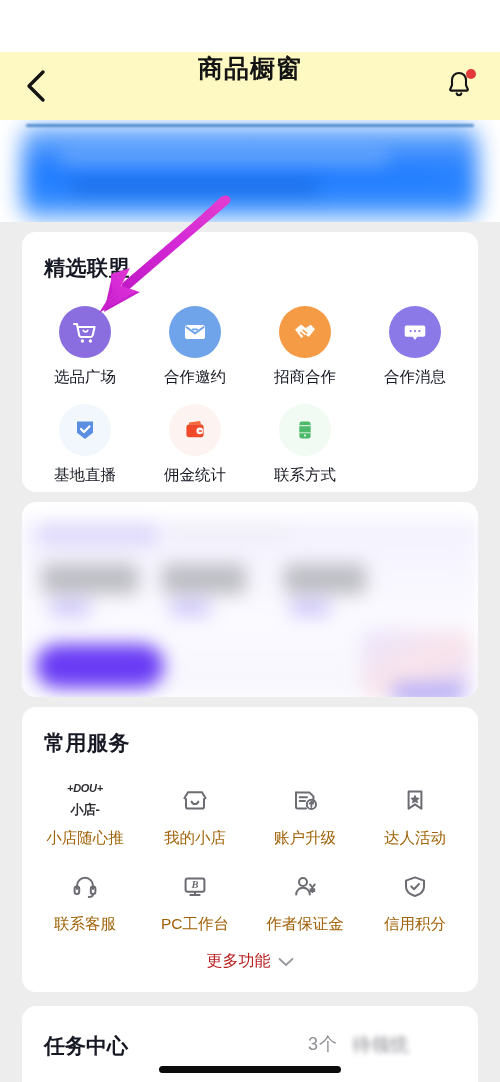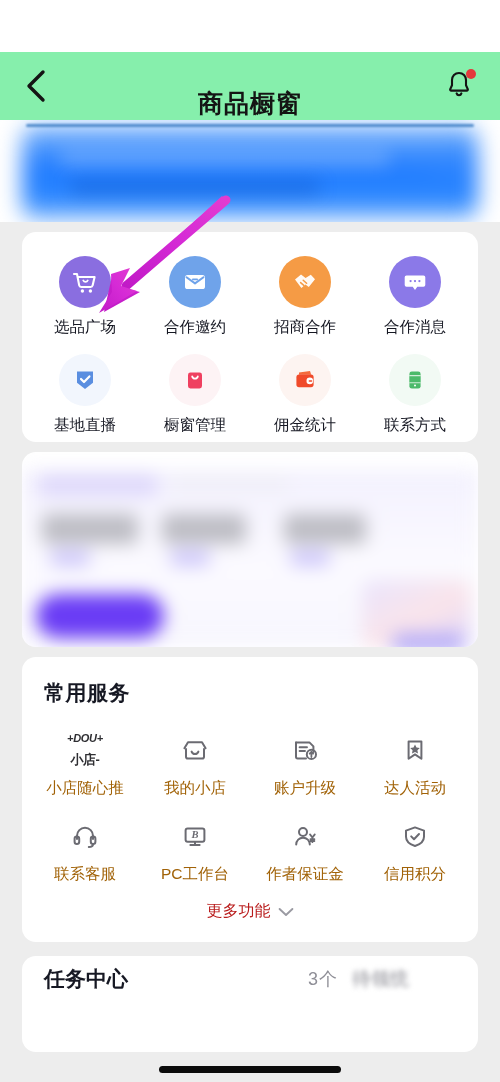--- a/index.html
+++ b/index.html
@@ -19,23 +19,23 @@
   
   .status-strip {
     height: 52px;
     background: #ffffff;
   }
 
   
   .header {
     position: relative;
     height: 68px;
-    background: #86efac;
+    background: #fef9c3;
     display: flex;
-    align-items: flex-end;
+    align-items: flex-start;
     justify-content: center;
   }
   .back-btn {
     position: absolute;
     left: 16px; top: 50%;
     transform: translateY(-50%);
     width: 40px; height: 40px;
     display: flex; align-items: center; justify-content: center;
     cursor: pointer;
   }
@@ -254,22 +254,22 @@
   .task-card {
     margin: 14px 22px 0 22px;
     background: #ffffff;
     border-radius: 14px;
     height: 96px;
     position: relative;
     overflow: hidden;
   }
   .task-row {
     display: flex;
-    align-items: center;
-    padding: 9px 22px 0 22px;
+    align-items: flex-start;
+    padding: 26px 22px 0 22px;
   }
   .task-title {
     font-size: 21px; font-weight: bold; color: #161823;
   }
   .task-count {
     margin-left: auto;
     margin-right: 14px;
     font-size: 18px;
     color: #8f8f97;
     letter-spacing: 1px;
@@ -330,20 +330,21 @@
   </div>
 
   <div class="banner-wrap">
     <div class="banner"></div>
     <div class="banner-text-ghost"></div>
     <div class="banner-text-ghost2"></div>
     <div class="banner-line"></div>
   </div>
 
   <div class="card">
+    <div class="card-title">精选联盟</div>
     <div class="grid">
 
       <div class="cell">
         <div class="circ purple">
           <svg width="30" height="30" viewBox="0 0 30 30">
             <path d="M4 7h3l2.2 11.4a2 2 0 0 0 2 1.6h9.4a2 2 0 0 0 2-1.6L24.6 10H8.4" fill="none" stroke="#fff" stroke-width="2.1" stroke-linecap="round" stroke-linejoin="round"></path>
             <path d="M13.2 13.4a2.6 2.6 0 0 0 4.6 0" fill="none" stroke="#fff" stroke-width="1.7" stroke-linecap="round"></path>
             <circle cx="12.4" cy="24" r="1.7" fill="#fff"></circle>
             <circle cx="20.4" cy="24" r="1.7" fill="#fff"></circle>
           </svg>
@@ -387,29 +388,20 @@
       <div class="cell">
         <div class="circ-soft s-blue">
           <svg width="30" height="30" viewBox="0 0 30 30">
             <path d="M7 6.5h16v11.2L15 24 7 17.7z" fill="#5a8ee0"></path>
             <polyline points="11,14 14,17 19.4,11.4" fill="none" stroke="#fff" stroke-width="2.2" stroke-linecap="round" stroke-linejoin="round"></polyline>
           </svg>
         </div>
         <div class="cell-label">基地直播</div>
       </div>
 
-      <div class="cell">
-        <div class="circ-soft s-pink">
-          <svg width="30" height="30" viewBox="0 0 30 30">
-            <rect x="8" y="7.5" width="14" height="16" rx="2.4" fill="#ef4060"></rect>
-            <path d="M12.2 11.4a2.9 2.9 0 0 0 5.6 0" fill="none" stroke="#fff" stroke-width="1.8" stroke-linecap="round"></path>
-          </svg>
-        </div>
-        <div class="cell-label">橱窗管理</div>
-      </div>
 
       <div class="cell">
         <div class="circ-soft s-red">
           <svg width="30" height="30" viewBox="0 0 30 30">
             <path d="M9 7.6 20 6l1.2 3.8H9z" fill="#f46a3c"></path>
             <rect x="6.4" y="9.6" width="17.2" height="12.6" rx="2.6" fill="#f04a2a"></rect>
             <circle cx="19.8" cy="15.9" r="3.3" fill="#fff"></circle>
             <path d="M21.6 15.9h-2.2" stroke="#f04a2a" stroke-width="1.5" stroke-linecap="round"></path>
           </svg>
         </div>

